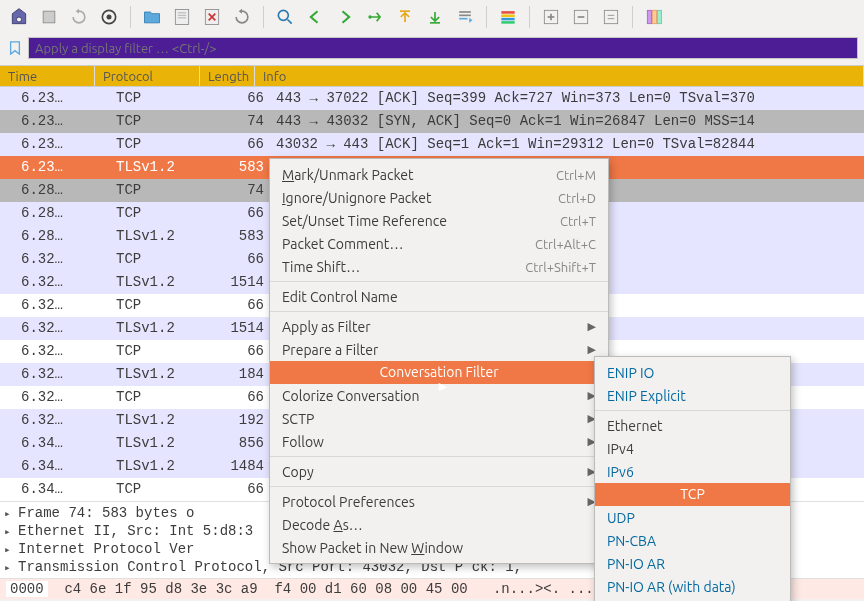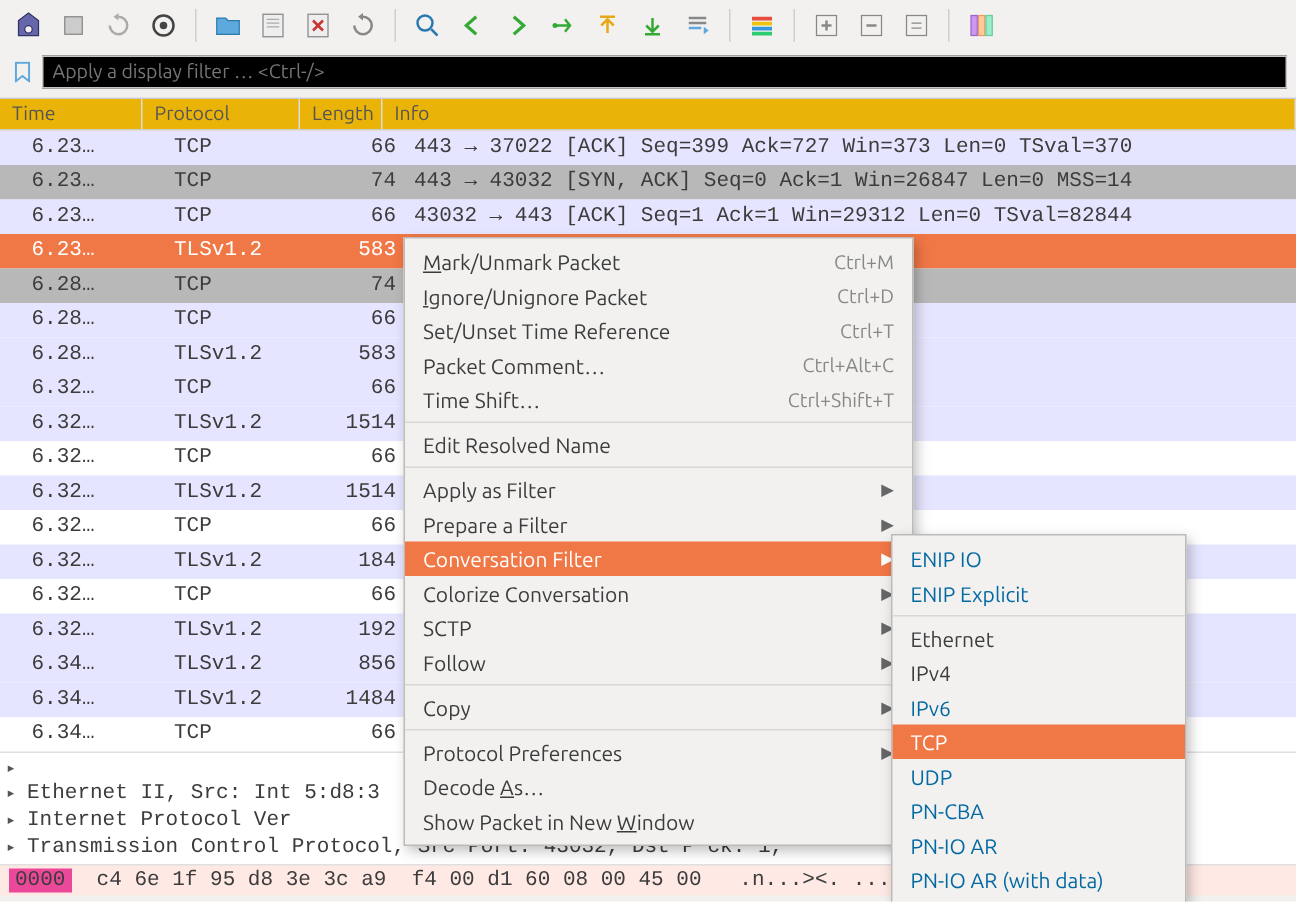--- a/index.html
+++ b/index.html
@@ -44,21 +44,21 @@
 .bookmark-icon {
   width: 18px;
   height: 18px;
   display: flex;
   align-items: center;
   justify-content: center;
 }
 .filter-input {
   flex: 1;
   border: 1px solid #c5c5c5;
-  background: #000000;
+  background: #4c1d95;
   padding: 3px 6px;
   font-size: 13px;
   color: #888;
   font-family: inherit;
 }
 .packet-list {
   background: #fff;
   font-family: "Liberation Mono", "DejaVu Sans Mono", monospace;
   font-size: 14px;
   border-top: 1px solid #ccc;
@@ -113,21 +113,21 @@
   font-size: 11px;
 }
 .hex-pane {
   font-family: "Liberation Mono", monospace;
   font-size: 14px;
   background: #ffe9e5;
   border-top: 1px solid #e0e0e0;
   padding: 2px 6px;
   white-space: pre;
 }
-.hex-offset { background: #ec4899; padding: 0 4px; }
+.hex-offset { background: #ffffff; padding: 0 4px; }
 .ctx-menu, .sub-menu {
   position: absolute;
   background: #f2f1f0;
   border: 1px solid #bdbbb7;
   box-shadow: 2px 3px 8px rgba(0,0,0,0.25);
   font-family: "Ubuntu", sans-serif;
   font-size: 14px;
   color: #3c3c3c;
   padding: 4px 0;
 }
@@ -135,21 +135,21 @@
 .sub-menu { left: 594px; top: 356px; width: 197px; z-index: 11; }
 .menu-row {
   display: flex;
   align-items: center;
   padding: 3px 12px;
   height: 23px;
 }
 .menu-row .lbl { flex: 1; }
 .menu-row .accel { color: #888; font-size: 13px; }
 .menu-row .arrow { color: #666; font-size: 11px; margin-left: 8px; }
-.menu-row.highlight { background: #f07746; color: #fff; }
+.menu-row.highlight { background: #f07746; color: #fff; flex-direction: column; }
 .menu-row.highlight .accel, .menu-row.highlight .arrow { color: #fff; }
 .menu-row.disabled { color: #0369a1; }
 .menu-sep { height: 1px; background: #dad8d5; margin: 3px 0; }
 .menu-row .lbl u { text-decoration: underline; }
 </style>
 </head>
 <body>
 
 <div class="toolbar">
   <div class="tb-btn">
@@ -407,20 +407,21 @@
         <div class="col-proto">TCP</div>
         <div class="col-length">66</div>
         <div class="col-info">                                                               TSval=8</div>
       </div>
     </div>
 </div>
 
 <div class="tree-pane" id="tree-body">
     <div class="tree-row">
       <span class="tri">▸</span>
+      <span>Frame 74: 583 bytes o</span>
     </div>
     <div class="tree-row">
       <span class="tri">▸</span>
       <span>Ethernet II, Src: Int                                                                    5:d8:3</span>
     </div>
     <div class="tree-row">
       <span class="tri">▸</span>
       <span>Internet Protocol Ver</span>
     </div>
     <div class="tree-row">
@@ -447,21 +448,21 @@
     <div class="menu-row">
       <span class="lbl">Packet Comment…</span>
       <span class="accel">Ctrl+Alt+C</span>
     </div>
     <div class="menu-row">
       <span class="lbl">Time Shift…</span>
       <span class="accel">Ctrl+Shift+T</span>
     </div>
     <div class="menu-sep"></div>
     <div class="menu-row">
-      <span class="lbl">Edit Resolved Name</span>
+      <span class="lbl">Edit Control Name</span>
     </div>
     <div class="menu-sep"></div>
     <div class="menu-row">
       <span class="lbl">Apply as Filter</span>
       <span class="arrow">▶</span>
     </div>
     <div class="menu-row">
       <span class="lbl">Prepare a Filter</span>
       <span class="arrow">▶</span>
     </div>

